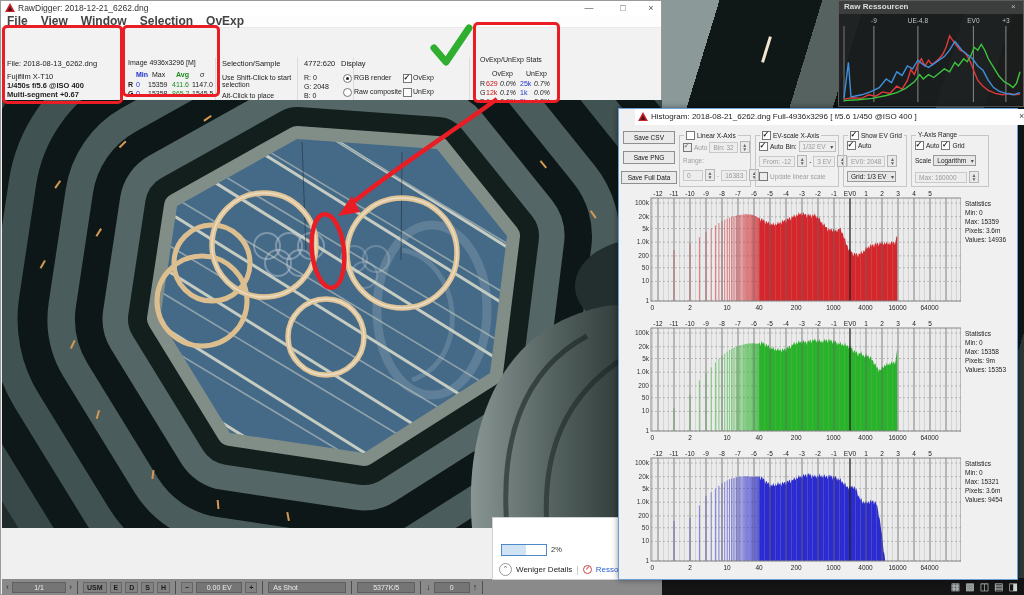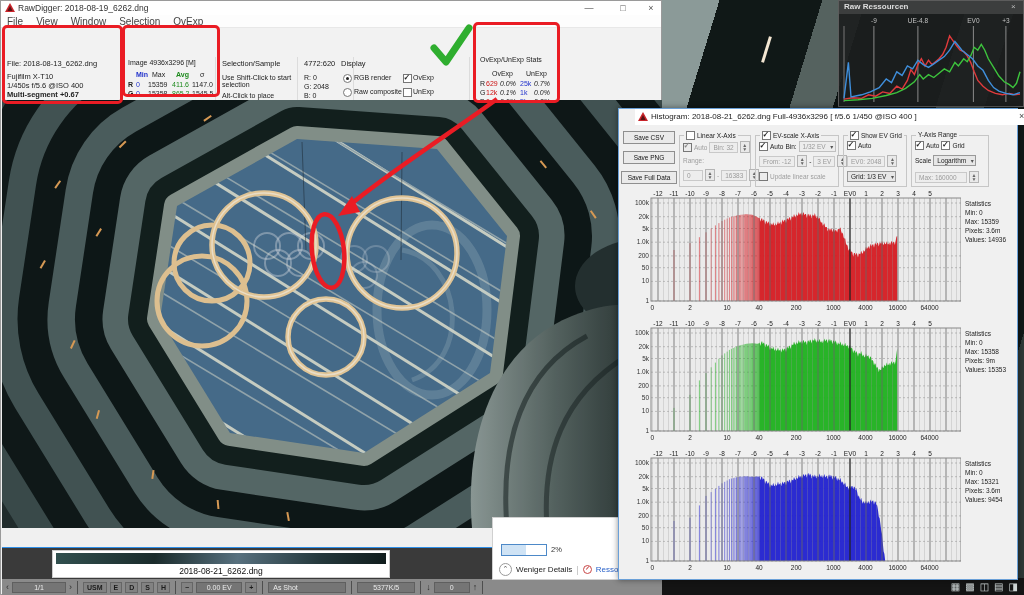--- a/index.html
+++ b/index.html
@@ -16,21 +16,21 @@
   #taskbar{left:660px;top:578px;width:364px;height:17px;background:#141414;display:flex;
     justify-content:flex-end;align-items:center;gap:5px;padding-right:6px;box-sizing:border-box;}
   #taskbar span{color:#cfd6d6;font-size:10px;line-height:10px;}
   
   #main-window{left:0;top:0;width:662px;height:595px;background:#f0f0f0;border:1px solid #9a9a9a;box-sizing:border-box;}
   #mw-titlebar{left:0;top:0;width:660px;height:14px;background:#ffffff;}
   #mw-title{left:17px;top:2px;font-size:8.5px;color:#333;}
   .winbtn{top:1px;width:20px;height:12px;text-align:center;font-size:9px;color:#555;line-height:12px;}
   #mw-menubar{left:0;top:14px;width:660px;height:13px;background:#fdfdfd;display:flex;gap:13px;
     padding-left:6px;align-items:center;border-bottom:1px solid #e8e8e8;box-sizing:border-box;}
-  #mw-menubar span{font-size:10px;color:#444;}
+  #mw-menubar span{font-size:12px;color:#444;font-weight:bold;}
   #mw-panels{left:0;top:27px;width:660px;height:72px;background:#f2f2f2;}
   .pdiv{top:29px;width:1px;height:66px;background:#dcdcdc;}
   .ptitle{font-size:7.5px;color:#222;}
   .ptext{font-size:7.5px;color:#222;}
   .small{font-size:7px;}
   
   #file-panel{left:6px;top:31px;width:112px;height:66px;}
   #file-panel div{position:absolute;left:0;white-space:nowrap;}
   
   #image-panel{left:127px;top:31px;width:84px;height:60px;}
@@ -124,21 +124,21 @@
   <span>▤</span>
   <span>◨</span>
 </div>
 
 <div class="abs" id="main-window">
   <div class="abs" id="mw-titlebar">
     <svg class="abs" style="left:4px;top:2px" width="10" height="10" viewBox="0 0 10 10">
       <polygon points="5,0 10,9 0,9" fill="#c8242a"></polygon>
         <polygon points="5,3 7.6,8 2.4,8" fill="#5a1114"></polygon>
     </svg>
-    <span class="abs" id="mw-title">RawDigger: 2018-08-19_6262.dng</span>
+    <span class="abs" id="mw-title">RawDigger: 2018-12-21_6262.dng</span>
     <span class="abs winbtn" style="left:578px">—</span>
     <span class="abs winbtn" style="left:612px">□</span>
     <span class="abs winbtn" style="left:640px">×</span>
   </div>
   <div class="abs" id="mw-menubar">
     <span>File</span>
     <span>View</span>
     <span>Window</span>
     <span>Selection</span>
     <span>OvExp</span>
@@ -146,21 +146,21 @@
 
   <div class="abs" id="mw-panels">
     <div class="abs pdiv" style="left:214px"></div>
     <div class="abs pdiv" style="left:296px"></div>
     <div class="abs pdiv" style="left:352px"></div>
     <div class="abs pdiv" style="left:468px"></div>
 
     <div class="abs" id="file-panel">
       <div class="ptitle" style="top:0">File: 2018-08-13_6262.dng</div>
       <div class="ptext" style="top:13px">Fujifilm X-T10</div>
-      <div class="ptext" style="top:22px;font-weight:normal">1/450s f/5.6 @ISO 400</div>
+      <div class="ptext" style="top:22px;font-weight:bold">1/450s f/5.6 @ISO 400</div>
       <div class="ptext" style="top:31px;font-weight:bold">Multi-segment +0.67</div>
       <div class="ptext small" style="top:47px;width:95px;overflow:hidden">@10.0 mm (35 mm equivalent: 15.</div>
       <div class="btn" style="position:absolute;left:92px;top:44px;width:19px;padding:1px 0">EXIF</div>
     </div>
 
     <div class="abs" id="image-panel">
       <div class="itbl" style="left:0;top:0">Image 4936x3296 [M]</div>
       <div class="itbl c-min" style="left:8px;top:12px;font-weight:bold">Min</div>
       <div class="itbl" style="left:24px;top:12px">Max</div>
       <div class="itbl c-avg" style="left:48px;top:12px;font-weight:bold">Avg</div>
@@ -332,26 +332,20 @@
         <rect x="205" y="14" width="2" height="9" transform="rotate(55 206 18)"></rect>
         <rect x="540" y="60" width="2" height="9" transform="rotate(-40 541 64)"></rect>
         <rect x="590" y="110" width="2" height="9" transform="rotate(-35 591 114)"></rect>
         <rect x="96" y="128" width="2" height="9" transform="rotate(32 97 132)"></rect>
       </g>
       <rect width="660" height="428" fill="#000" opacity="0.08"></rect>
     </svg>
   </div>
 
 
-  <div class="abs" id="filmstrip">
-    <div class="abs" id="thumb-card">
-      <div class="abs" id="thumb-img"></div>
-      <div class="abs" id="thumb-caption">2018-08-21_6262.dng</div>
-    </div>
-  </div>
 
   <div class="abs" id="status-bar">
     <span class="sb-glyph">‹</span>
     <span class="sb-inset" style="width:52px">1/1</span>
     <span class="sb-glyph">›</span>
     <span class="sb-sep"></span>
     <span class="sb-btn">USM</span>
     <span class="sb-btn">E</span>
     <span class="sb-btn">D</span>
     <span class="sb-btn">S</span>

